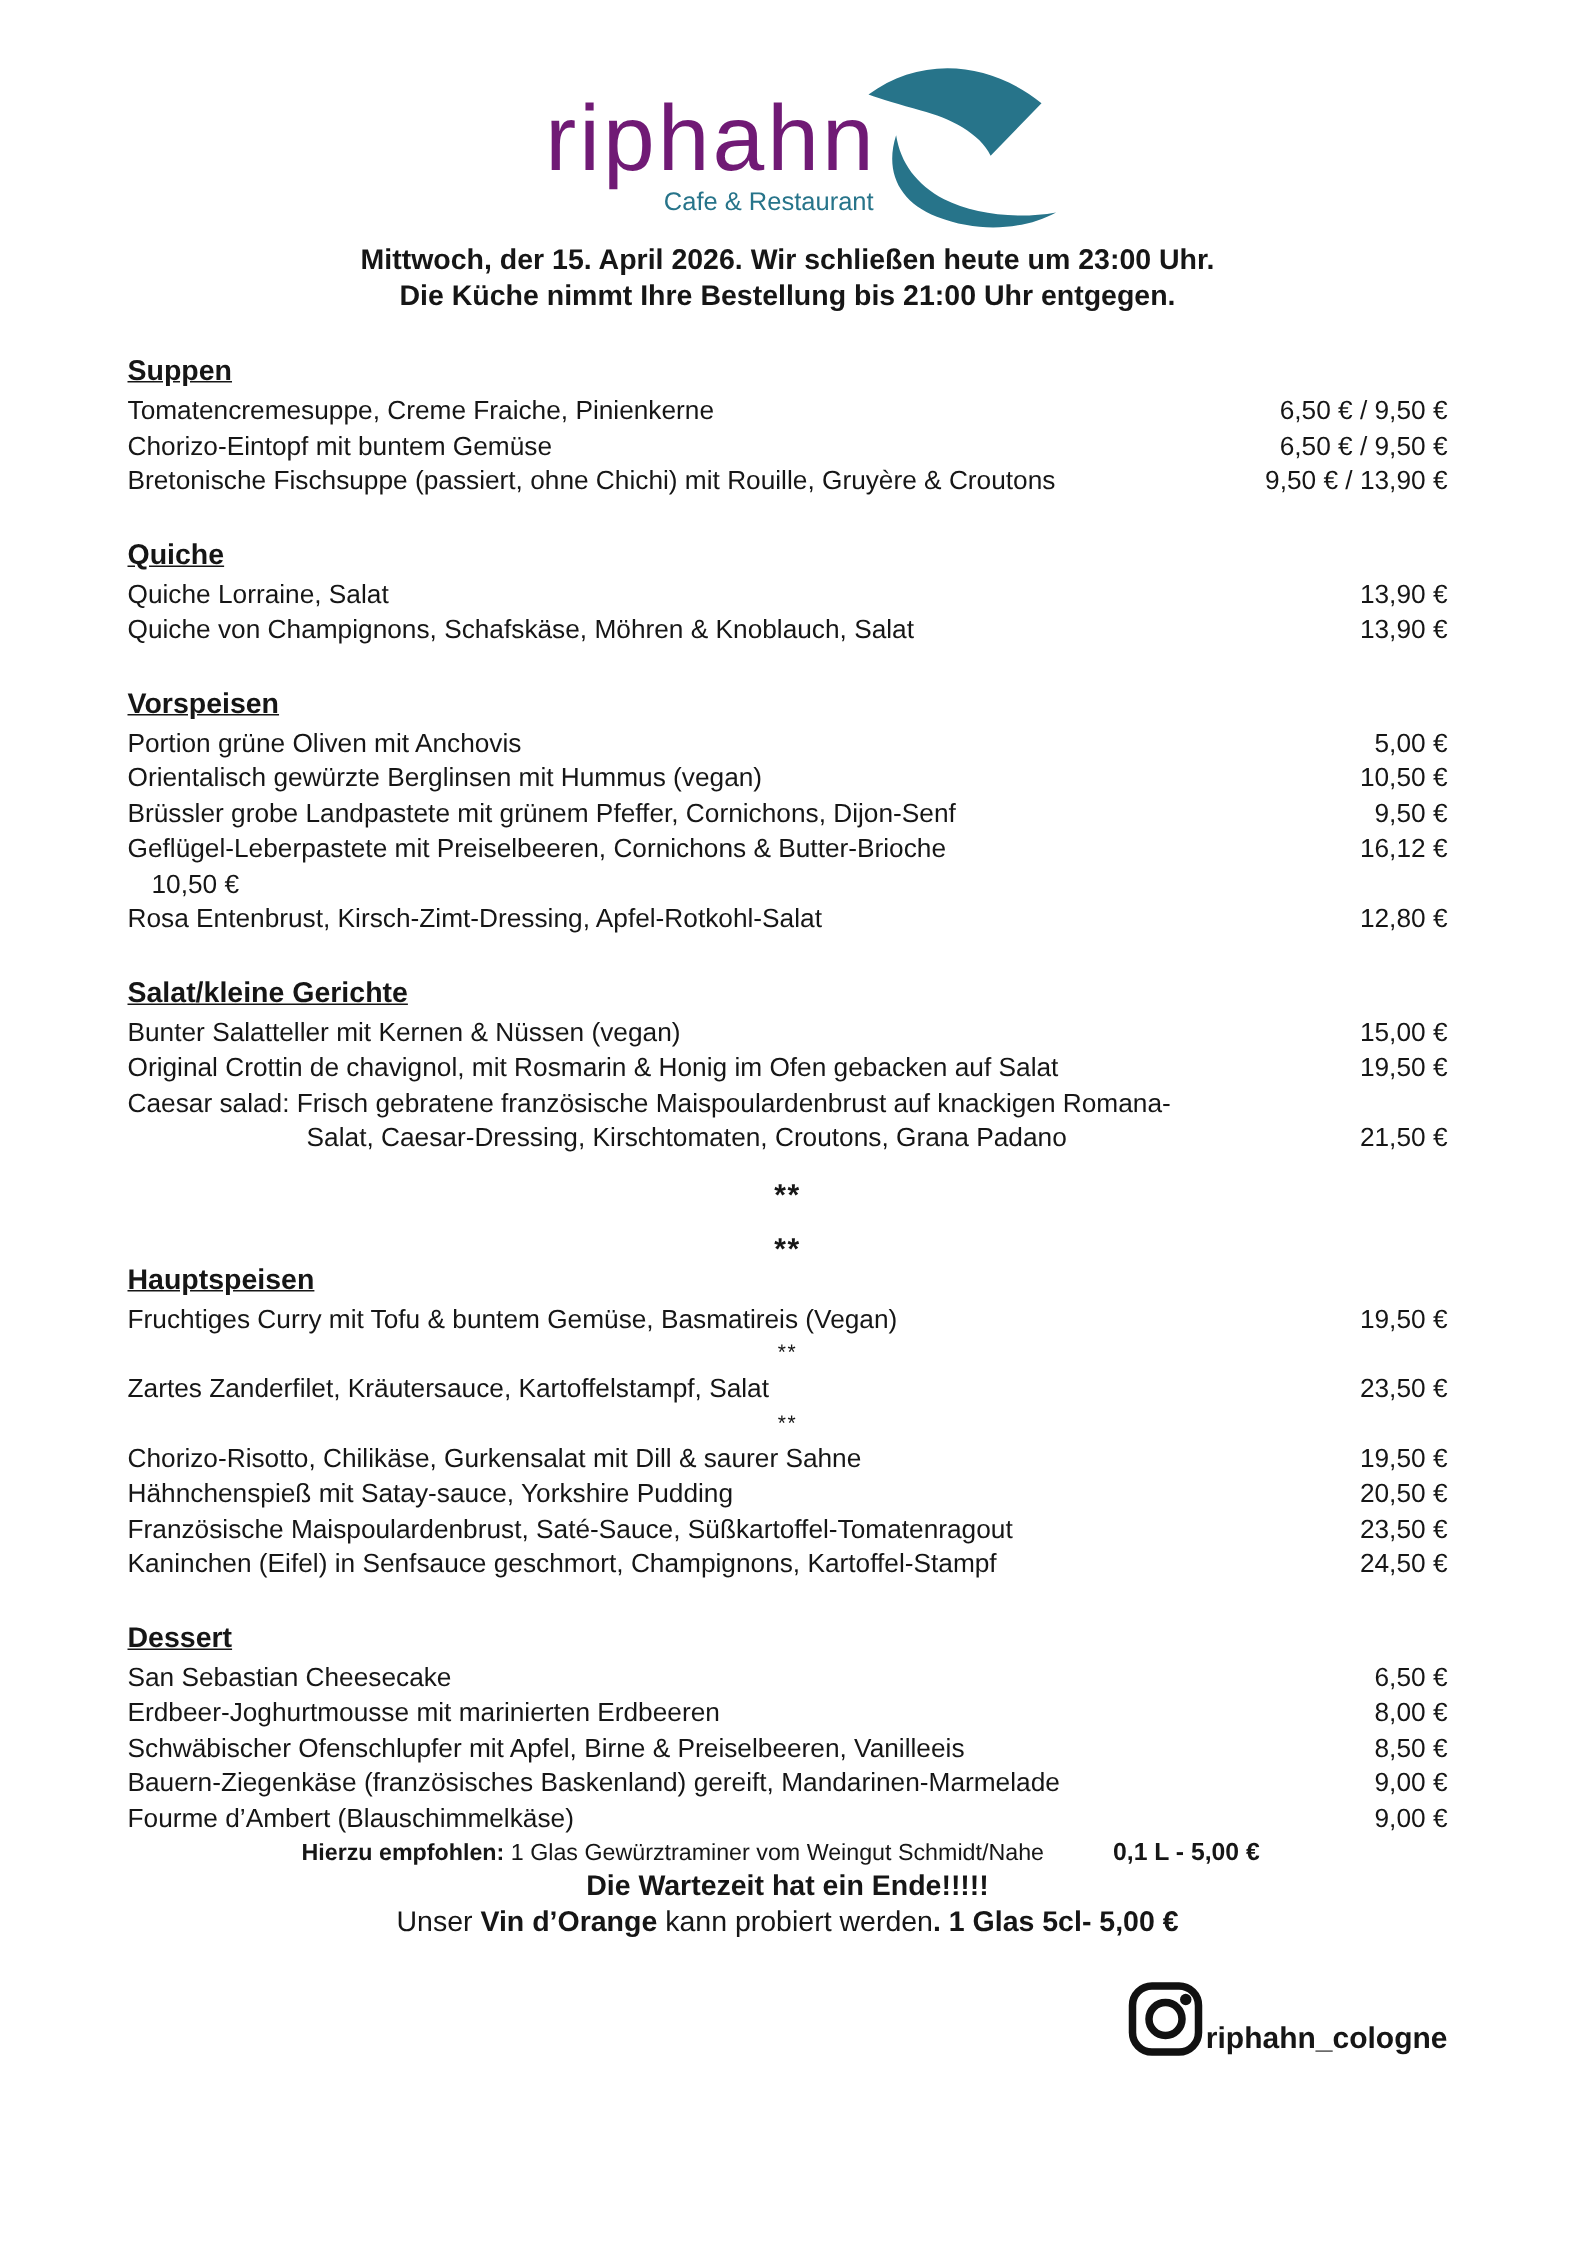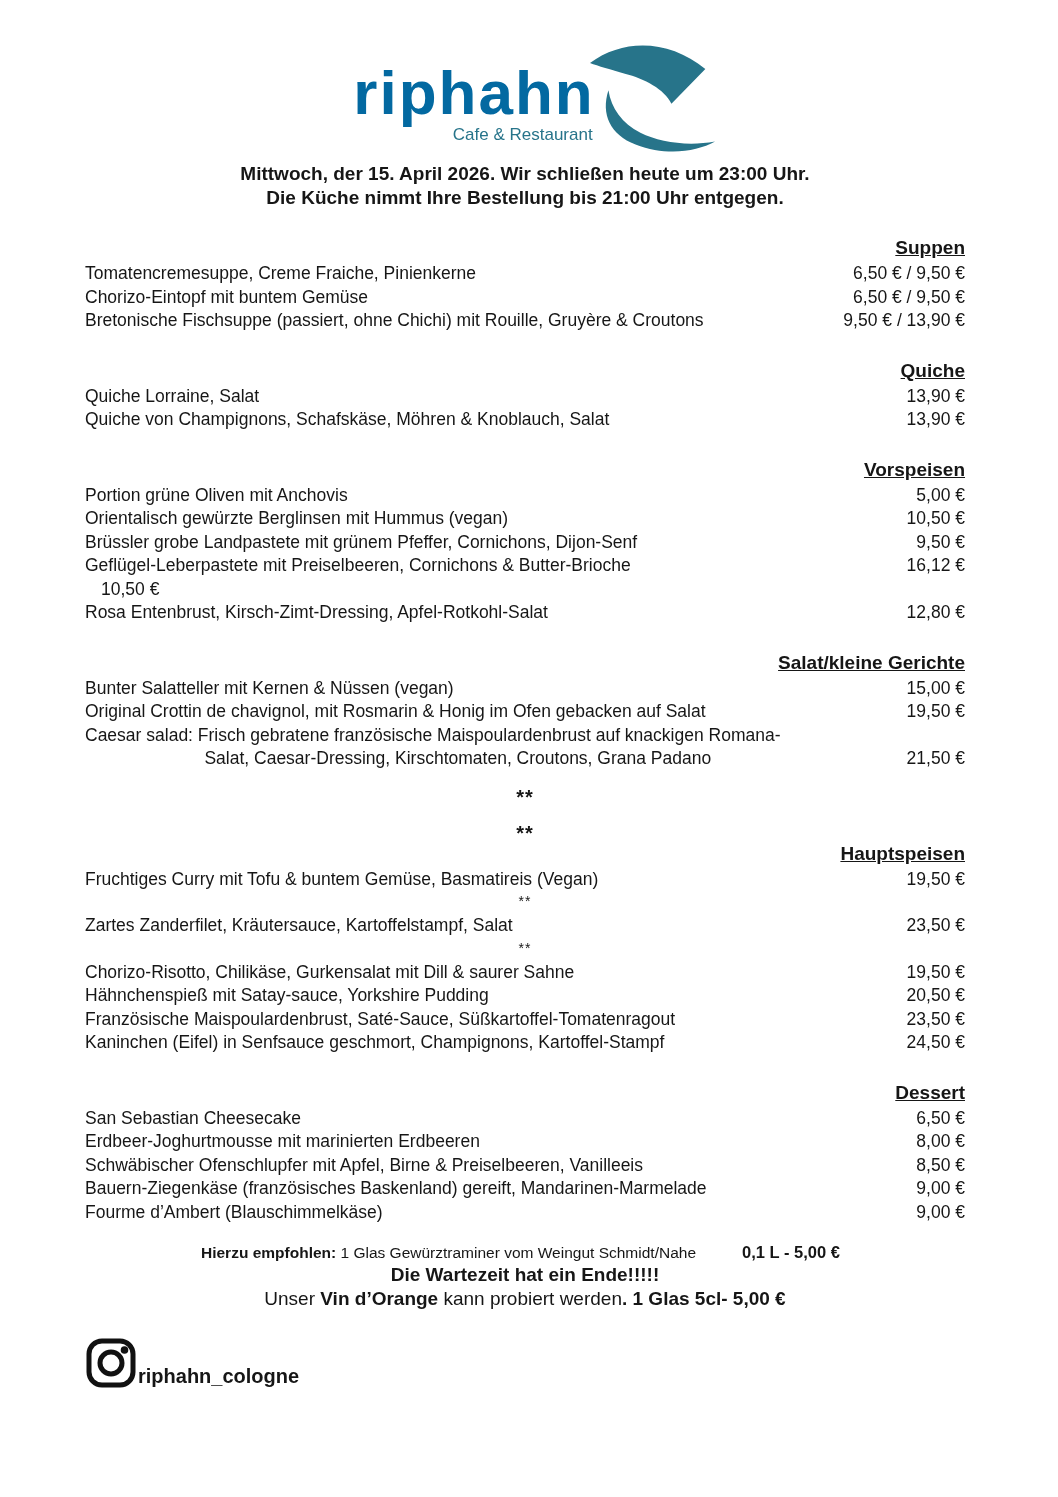--- a/index.html
+++ b/index.html
@@ -5,55 +5,55 @@
   * { box-sizing: border-box; }
   body { margin: 0; background: #ffffff; color: #161616;
          font-family: "Liberation Sans", sans-serif; }
   .page { width: 1058px; height: 1497px; padding: 34px 93px 0 85px;
           position: relative; overflow: hidden; background: #fff; }
 
   
   .logo-wrap { display: flex; justify-content: center; align-items: flex-start;
                margin-left: 30px; height: 128px; }
   .logo-text { text-align: right; margin-top: 28px; }
-  .logo-name { font-size: 62px; line-height: 1; color: #0369a1;
-               letter-spacing: 2px; font-weight: 700; }
+  .logo-name { font-size: 62px; line-height: 1; color: #701a75;
+               letter-spacing: 2px; font-weight: 400; }
   .logo-sub  { font-size: 17px; color: #27748a; margin-top: 1px; padding-right: 2px; }
   .logo-mark { width: 148px; height: 126px; margin-left: -16px; flex: 0 0 auto; }
 
   
   .hdr { text-align: center; font-weight: bold; font-size: 19px; line-height: 24px; }
 
   
-  .section-title { text-align: right; font-weight: bold; font-size: 19px;
+  .section-title { text-align: left; font-weight: bold; font-size: 19px;
                    text-decoration: underline; margin: 0 0 3px 0; }
   .mt { margin-top: 27px; }
   .row { display: flex; justify-content: space-between; align-items: baseline;
          font-size: 17.5px; line-height: 23.5px; }
   .txt { }
   .txt-center { flex: 1; text-align: center; padding-right: 60px; }
   .price { white-space: nowrap; text-align: right; padding-left: 16px; }
 
   .sep-big { text-align: center; font-weight: bold; font-size: 20px;
              line-height: 20px; margin-top: 16px; letter-spacing: 1px; }
   .sep-small { text-align: center; font-size: 14px; line-height: 20px;
                letter-spacing: 1px; margin-bottom: 3px; }
 
   
-  .reco { font-size: 15.5px; line-height: 21px; padding-left: 116px; margin-top: 18px; }
+  .reco { font-size: 15.5px; line-height: 21px; padding-left: 116px; margin-top: 1px; }
   .reco .b { font-weight: bold; }
   .reco-price { font-weight: bold; font-size: 16.5px; margin-left: 46px; }
 
   
   .foot-head { text-align: center; font-weight: bold; font-size: 19px;
                line-height: 24px; }
   .foot-line { text-align: center; font-size: 19px; line-height: 24px; }
   .foot-line .b { font-weight: bold; margin-top: 40px; }
 
-  .insta { display: flex; align-items: flex-end; margin-top: 26px; }
+  .insta { display: flex; align-items: flex-end; margin-top: 26px; justify-content: flex-end; }
   .insta-icon { width: 52px; height: 52px; flex: 0 0 auto; }
   .insta-handle { font-weight: bold; font-size: 20px; margin-left: 1px;
                   margin-bottom: 1px; }
 </style>
 </head>
 <body>
 
 <div class="page">
 
   <div class="logo-wrap">

